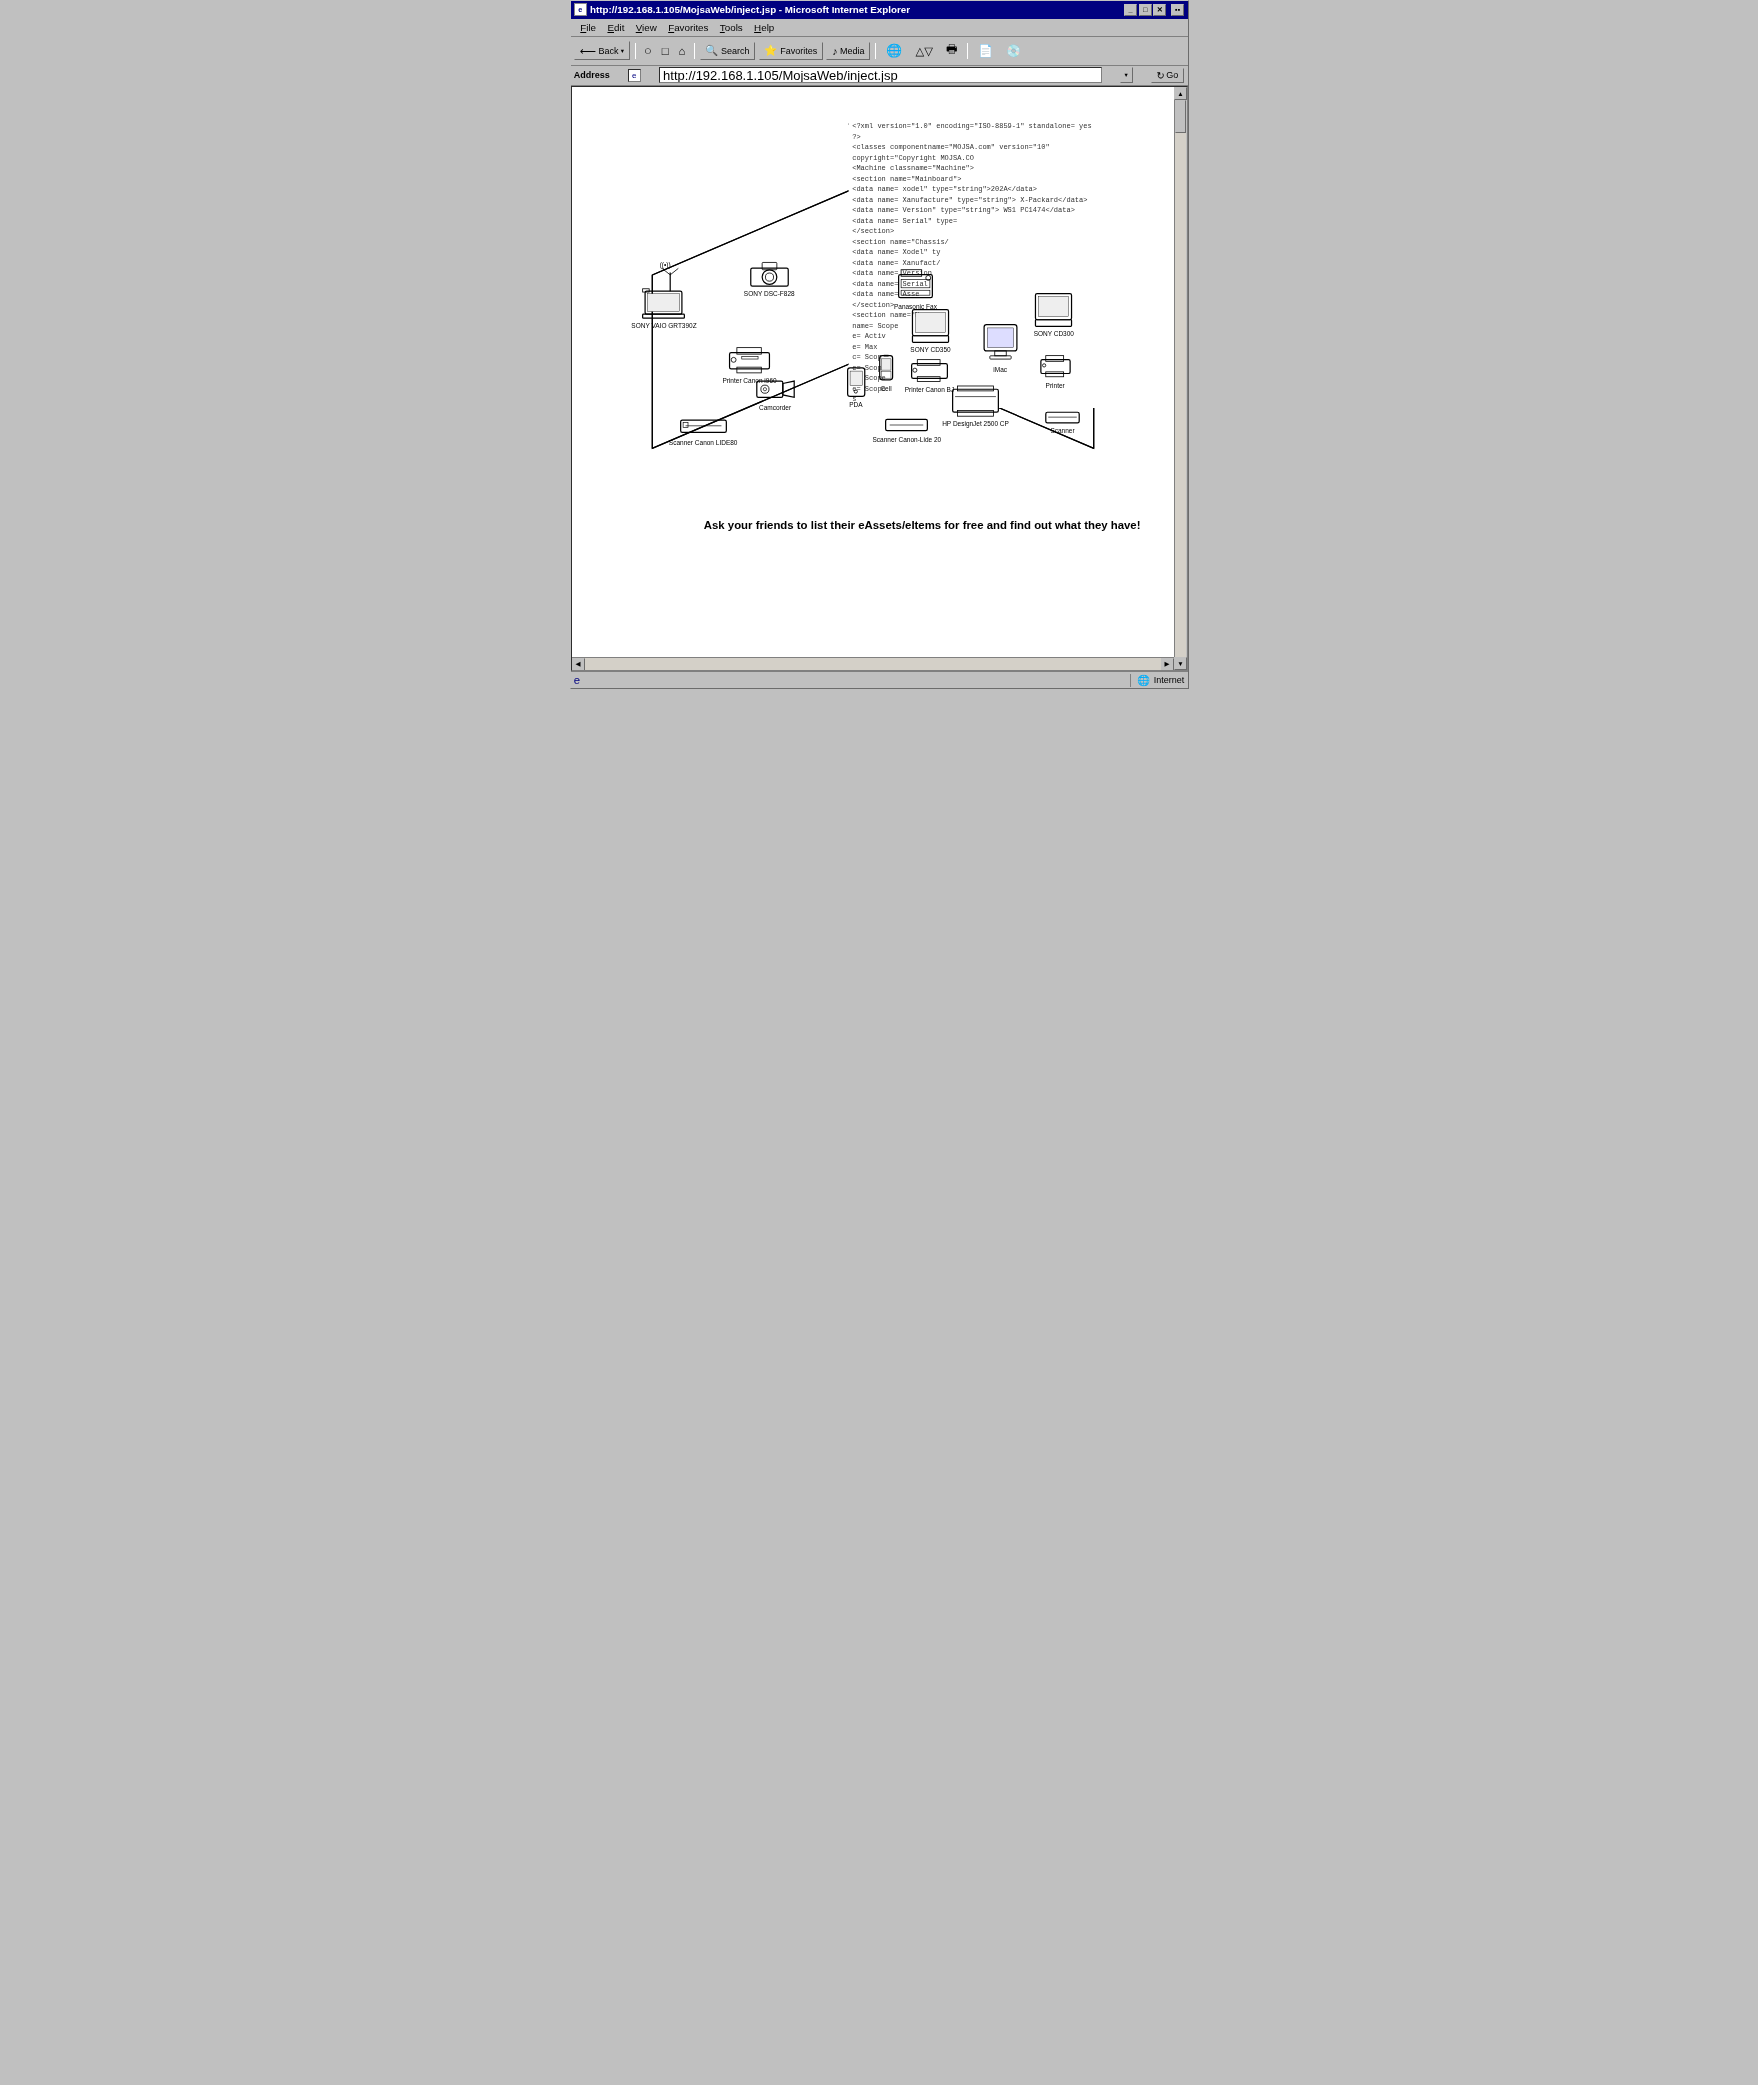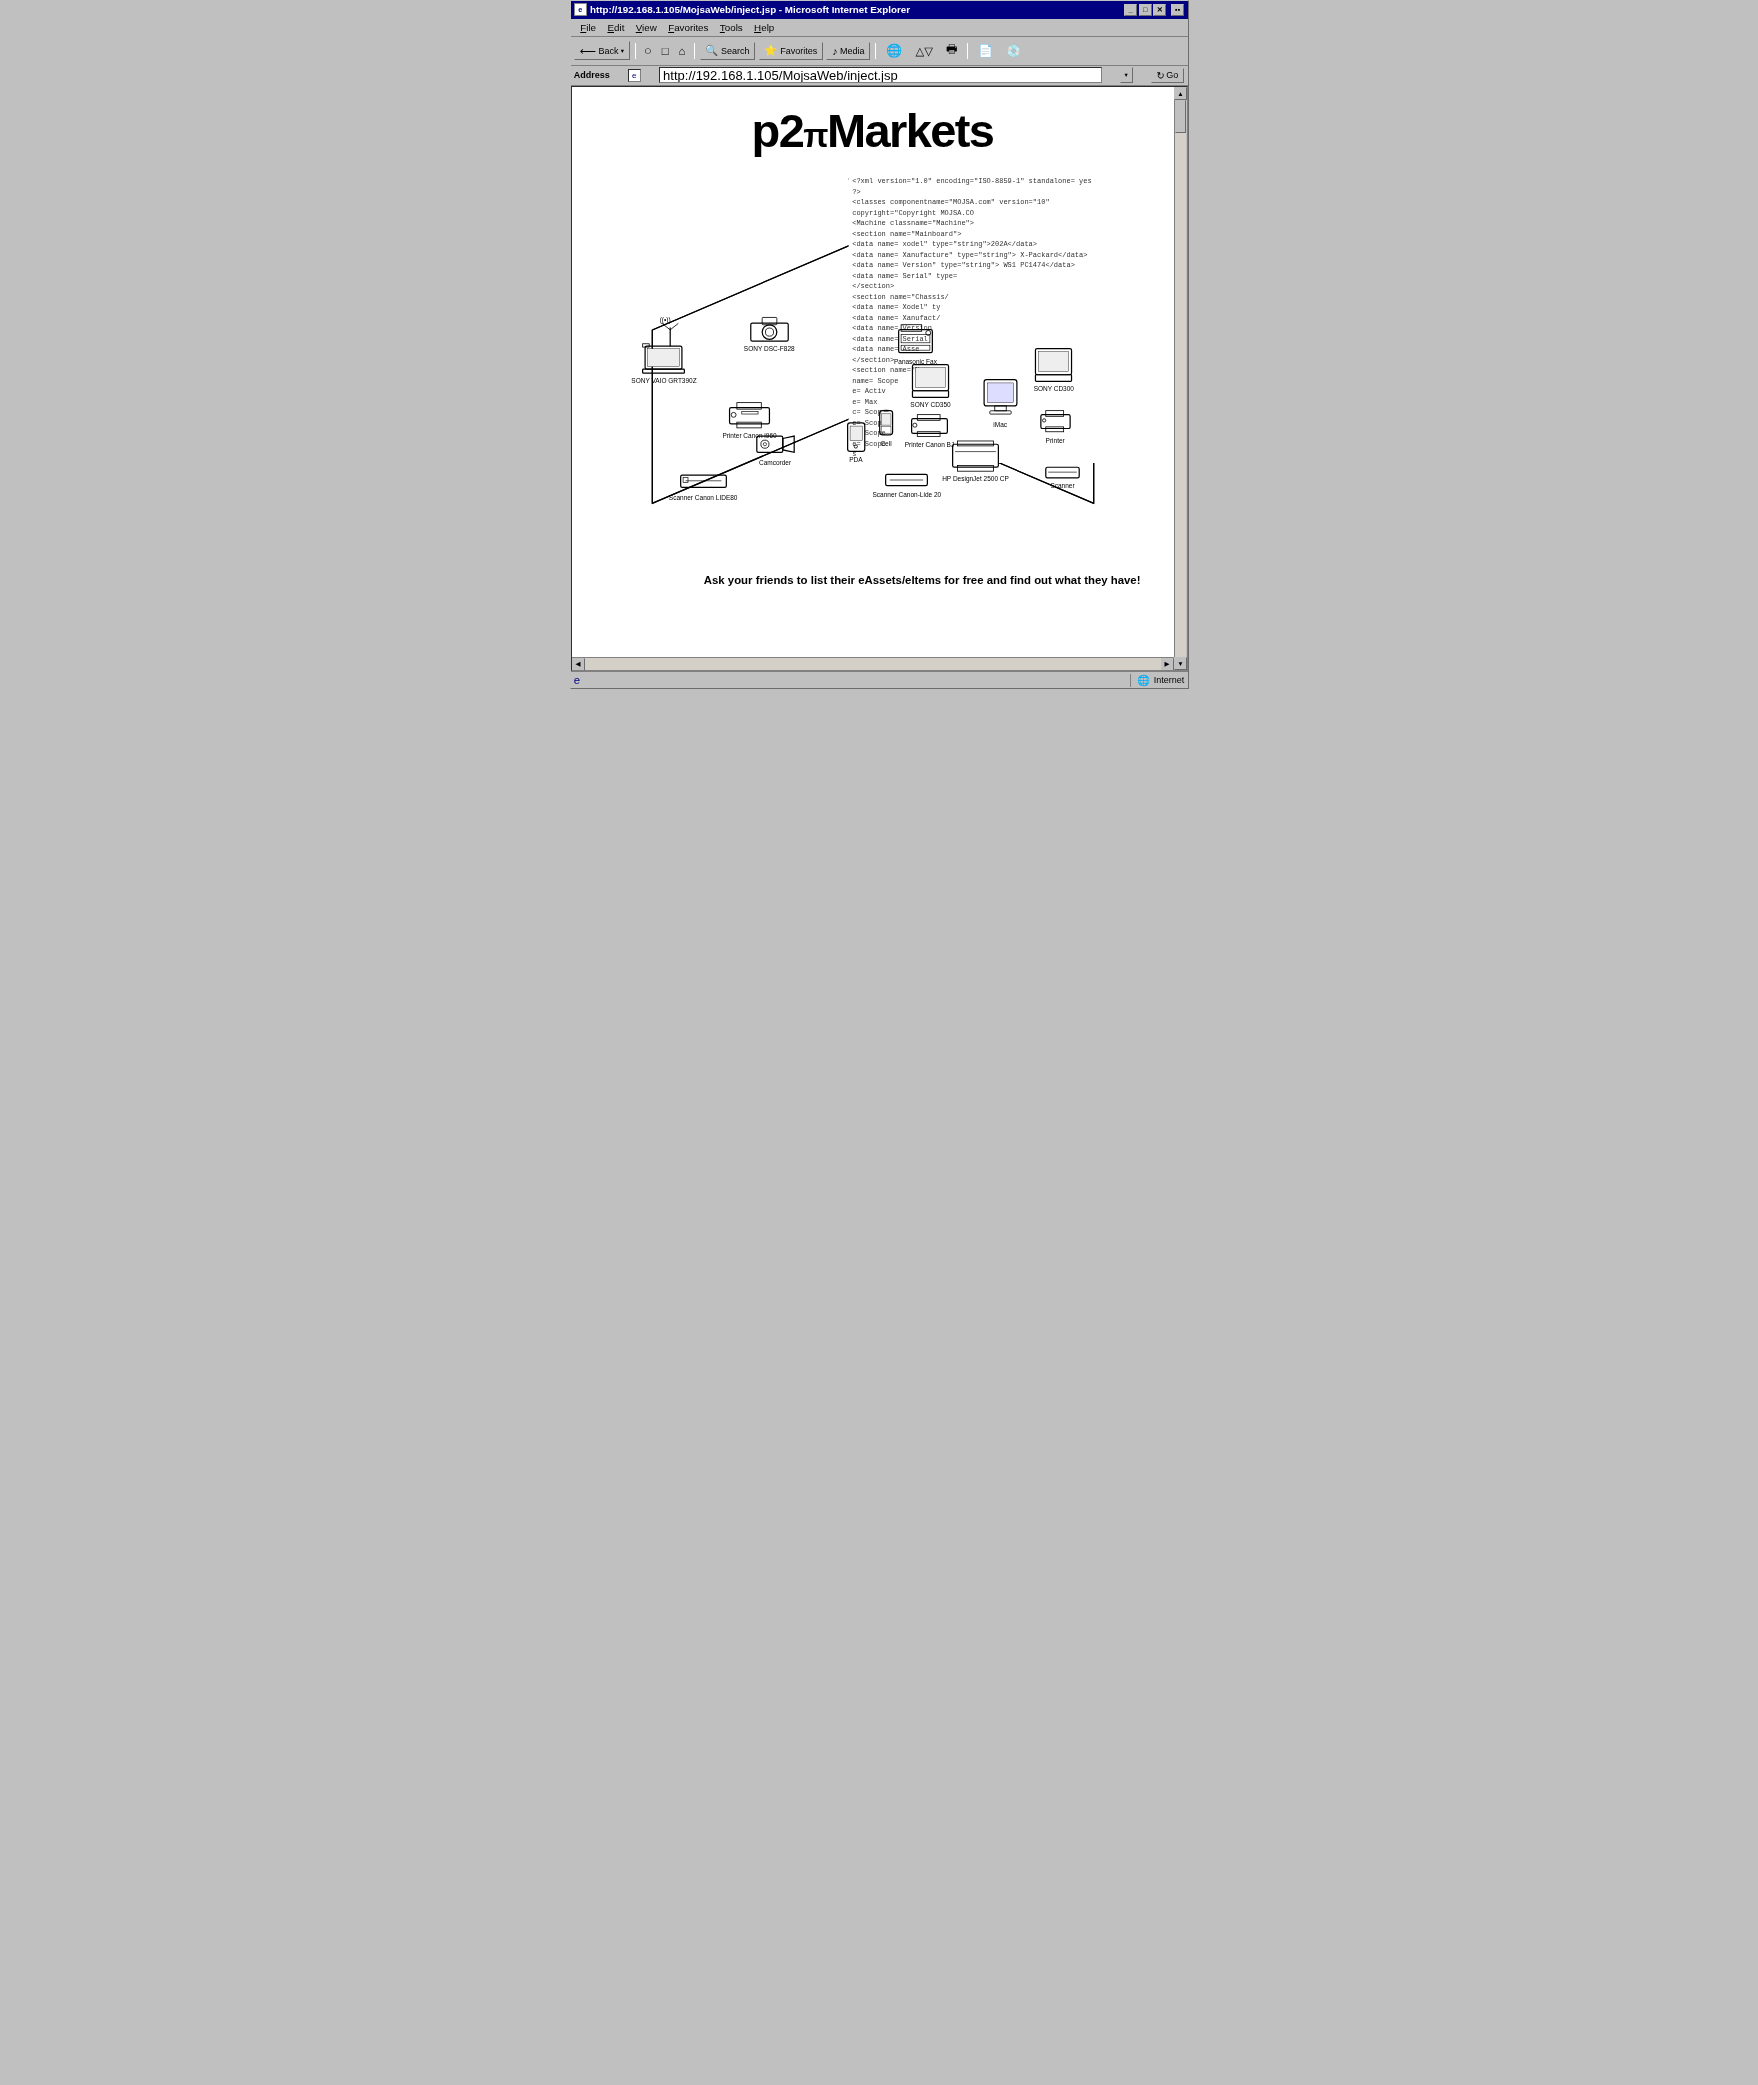--- a/index.html
+++ b/index.html
@@ -430,23 +430,20 @@
       <span style="font-size:9.8px;">↻</span>
       <span>Go</span>
     </div>
   </div>
 
   <div class="browser-frame">
     <div class="browser-with-scrollbar">
       <div class="scroll-area">
         <div class="browser-content">
 
-          <div class="page-logo" style="font-family:'Arial Black', Arial, sans-serif; font-size:47px; font-weight:900; text-align:center; letter-spacing:-1.6px; margin-bottom:8.1px;">
-            <span style="font-weight:900;">p2</span><span style="font-size:33px; font-weight:900;">π</span><span style="font-weight:900;">Markets</span>
-          </div>
 
           <div class="devices-diagram" style="min-height:391px; position:relative; border:none;">
 
             <div class="xml-overlay" style="position:absolute; top:6.5px; left:55%; font-size:7px; font-family:'Courier New', monospace; line-height:1.5; color:#333; width:252px; z-index:5; background:white;">
               <div>&lt;?xml version="1.0" encoding="ISO-8859-1" standalone= yes ?&gt;</div>
               <div>&lt;classes componentname="MOJSA.com" version="10" copyright="Copyright MOJSA.CO</div>
               <div>&lt;Machine classname="Machine"&gt;</div>
               <div>&lt;section name="Mainboard"&gt;</div>
               <div>&lt;data name= xodel" type="string"&gt;202A&lt;/data&gt;</div>
               <div>&lt;data name= Xanufacture" type="string"&gt;    X-Packard&lt;/data&gt;</div>

